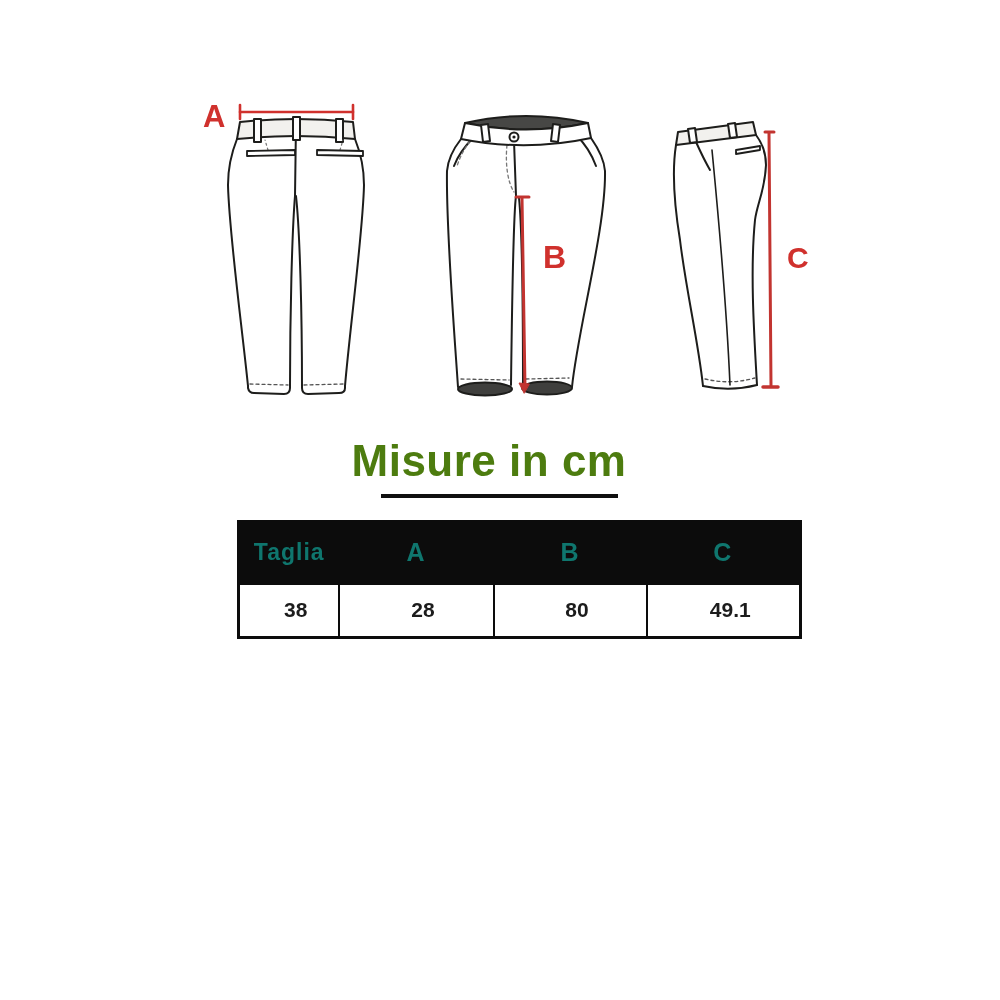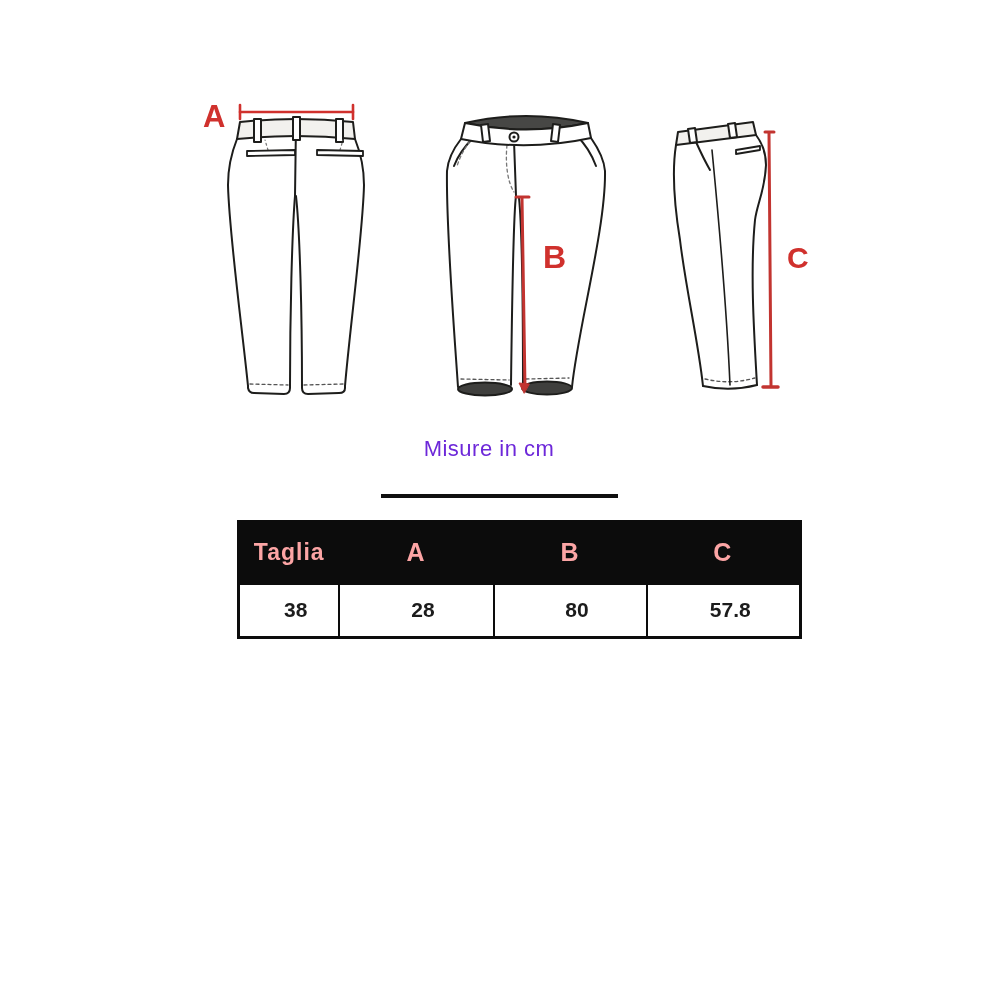--- a/index.html
+++ b/index.html
@@ -7,31 +7,31 @@
               font-family:"Liberation Sans","DejaVu Sans",sans-serif; }
   .canvas { position:relative; width:1000px; height:1000px; background:#ffffff; overflow:hidden; }
 
   .fig { position:absolute; }
   .measure-label { position:absolute; color:#d0312d; font-weight:bold; line-height:1; }
   #label-a { left:203px; top:101px; font-size:31px; }
   #label-b { left:543px; top:241px; font-size:32px; }
   #label-c { left:787px; top:243px; font-size:30px; }
 
   .title-wrap { position:absolute; left:0; top:436px; width:978px; text-align:center; }
-  .title { font-size:22px; font-weight:400; color:#6d28d9; letter-spacing:0.5px; }
+  .title { font-size:44px; font-weight:700; color:#4d7c0f; letter-spacing:0.5px; }
   .title-rule { position:absolute; left:381px; top:494px; width:237px; height:4px; background:#0f0f0f; }
 
   table.size-table { position:absolute; left:237px; top:520px; width:562px;
                      border-collapse:collapse; table-layout:fixed;
                      border:3px solid #0c0c0c; }
   table.size-table col.c0 { width:100px; }
   table.size-table col.c1 { width:155px; }
   table.size-table col.c2 { width:153px; }
   table.size-table col.c3 { width:154px; }
-  table.size-table thead th { background:#0c0c0c; color:#fca5a5; height:62px;
+  table.size-table thead th { background:#0c0c0c; color:#0f766e; height:62px;
                               font-size:25px; font-weight:bold; text-align:center;
                               border:0; letter-spacing:1px; }
   table.size-table thead th.first { font-size:23px; }
   table.size-table tbody td { background:#ffffff; color:#1c1c1c; height:54px;
                               font-size:21px; font-weight:bold; text-align:center;
                               border:2px solid #0c0c0c;padding-left:14px; }
 </style>
 </head>
 <body>
 
@@ -158,18 +158,18 @@
         <th>A</th>
         <th>B</th>
         <th>C</th>
       </tr>
     </thead>
     <tbody>
       <tr>
         <td>38</td>
         <td>28</td>
         <td>80</td>
-        <td>57.8</td>
+        <td>49.1</td>
       </tr>
     </tbody>
   </table>
 
 </div>
 
 </body></html>

